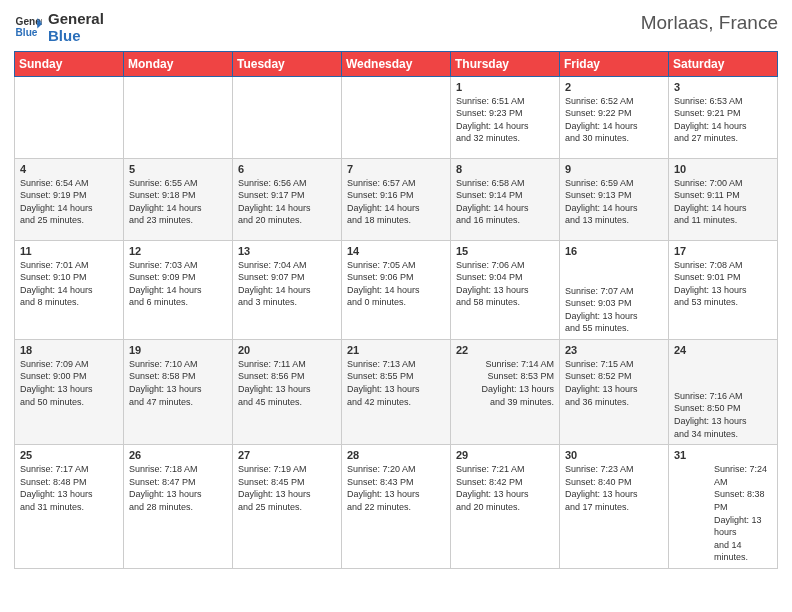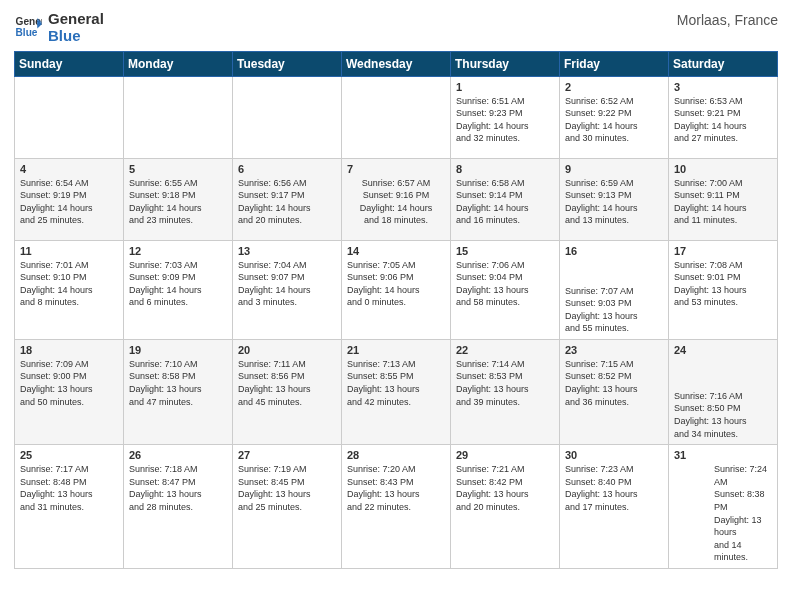--- a/index.html
+++ b/index.html
@@ -34,31 +34,31 @@
     .title-block {
       text-align: right;
     }
     .month-title {
       font-size: 32px;
       color: #333;
       font-weight: 300;
       letter-spacing: 1px;
     }
     .location-title {
-      font-size: 14px;
+      font-size: 19px;
       color: #555;
       margin-top: 2px;
     }
     table {
       width: 100%;
       border-collapse: collapse;
       table-layout: fixed;
     }
     thead tr th {
-      background: #0c4a6e;
+      background: #ef4444;
       color: #fff;
       font-size: 12px;
       font-weight: bold;
       padding: 5px 4px;
       text-align: left;
       border: 1px solid #2563a8;
     }
     tbody tr td {
       vertical-align: top;
       border: 1px solid #ccc;
@@ -175,21 +175,21 @@
           </td>
           <td>
             <div class="day-num">6</div>
             <div class="day-info" style="white-space: pre-line;">Sunrise: 6:56 AM
 Sunset: 9:17 PM
 Daylight: 14 hours
 and 20 minutes.</div>
           </td>
           <td>
             <div class="day-num">7</div>
-            <div class="day-info" style="white-space: pre-line; text-align: center;">Sunrise: 6:57 AM
+            <div class="day-info" style="white-space: pre-line;">Sunrise: 6:57 AM
 Sunset: 9:16 PM
 Daylight: 14 hours
 and 18 minutes.</div>
           </td>
           <td>
             <div class="day-num">8</div>
             <div class="day-info" style="white-space: pre-line;">Sunrise: 6:58 AM
 Sunset: 9:14 PM
 Daylight: 14 hours
 and 16 minutes.</div>
@@ -284,21 +284,21 @@
           </td>
           <td>
             <div class="day-num">21</div>
             <div class="day-info" style="white-space: pre-line;">Sunrise: 7:13 AM
 Sunset: 8:55 PM
 Daylight: 13 hours
 and 42 minutes.</div>
           </td>
           <td>
             <div class="day-num">22</div>
-            <div class="day-info" style="white-space: pre-line;">Sunrise: 7:14 AM
+            <div class="day-info" style="white-space: pre-line; text-align: right;">Sunrise: 7:14 AM
 Sunset: 8:53 PM
 Daylight: 13 hours
 and 39 minutes.</div>
           </td>
           <td>
             <div class="day-num">23</div>
             <div class="day-info" style="white-space: pre-line;">Sunrise: 7:15 AM
 Sunset: 8:52 PM
 Daylight: 13 hours
 and 36 minutes.</div>

